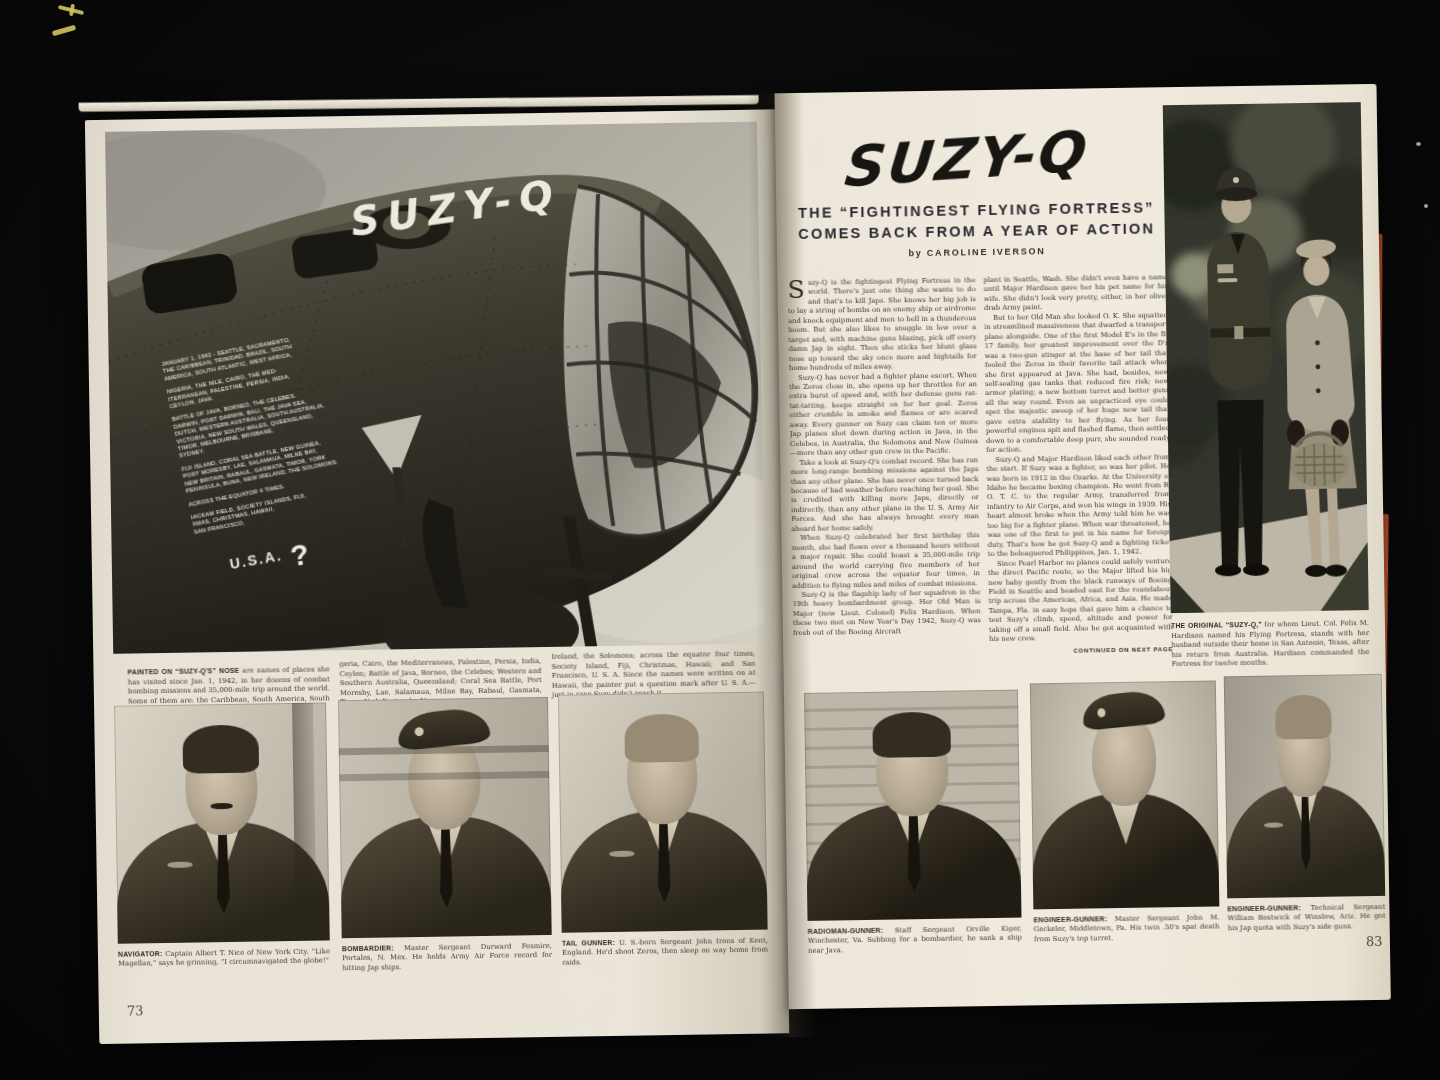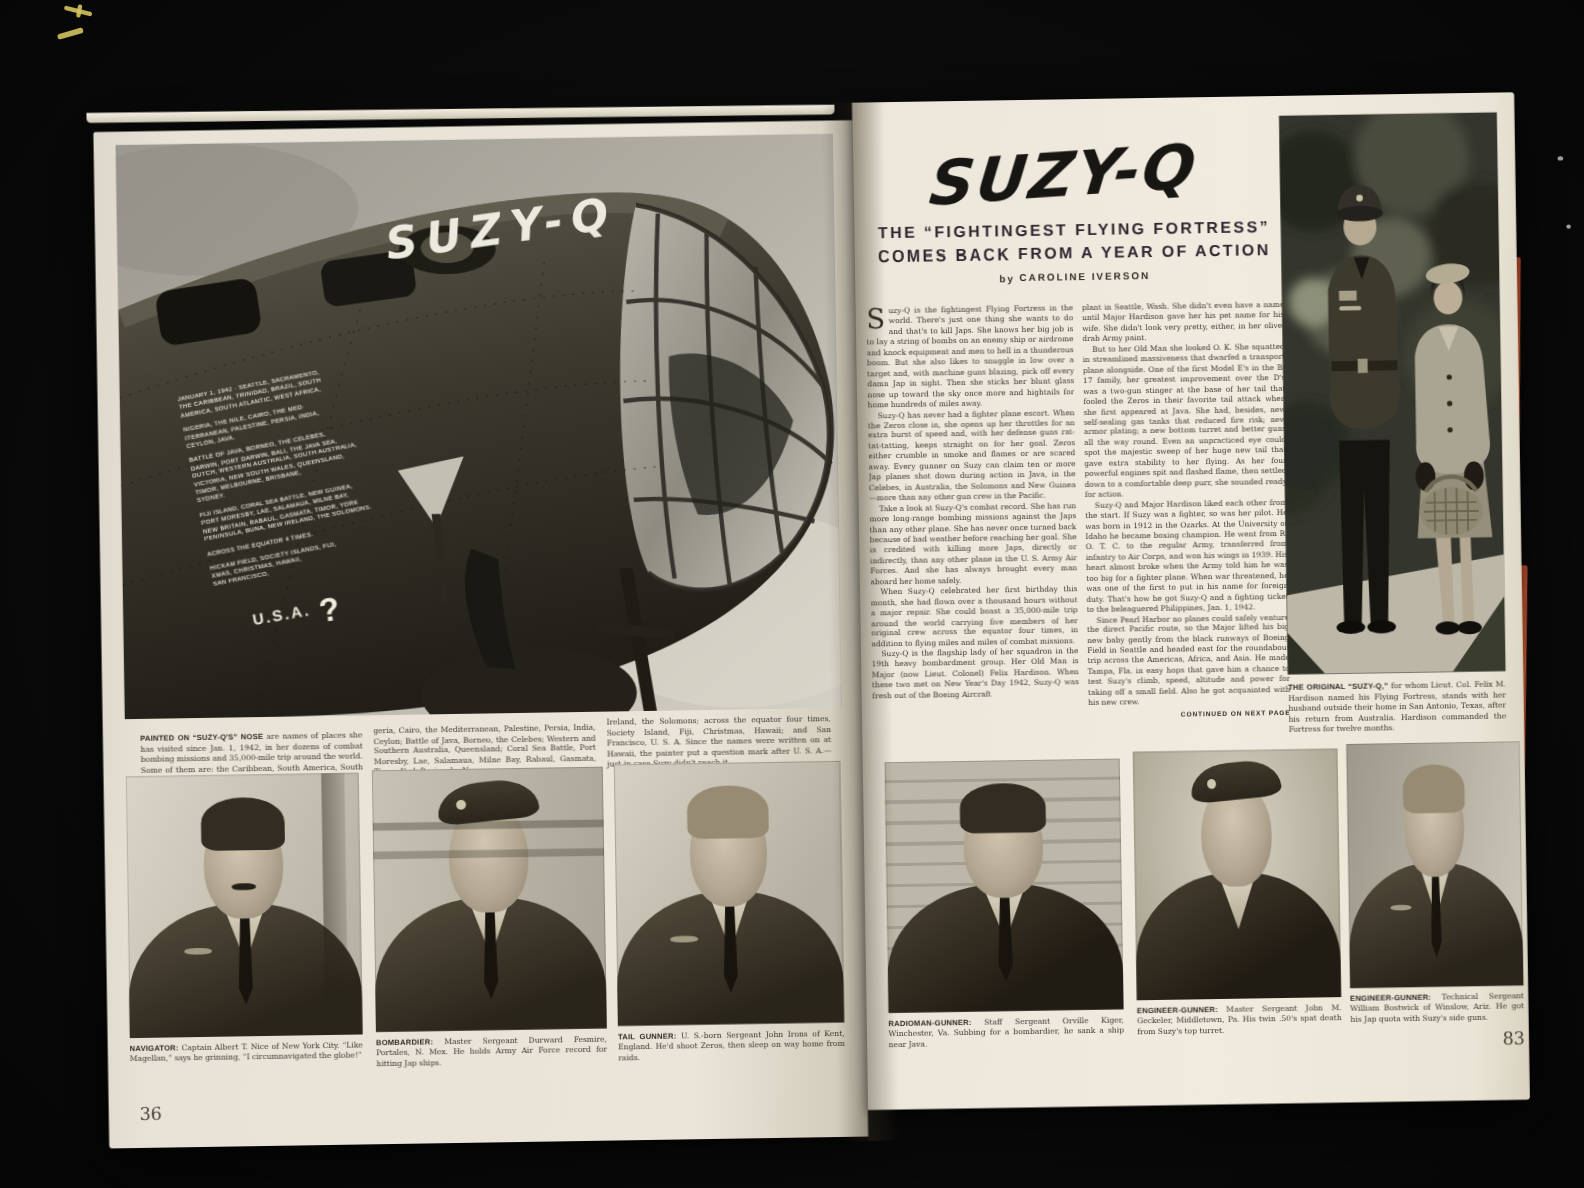--- a/index.html
+++ b/index.html
@@ -44,21 +44,21 @@
   .p-cap{position:absolute;left:28%;top:5%;width:44%;height:15%;background:linear-gradient(#413a2c,#2a251b);border-radius:50% 50% 24% 24%/90% 90% 30% 30%;transform:rotate(-5deg);}
   .p-cap::after{content:"";position:absolute;left:18%;top:38%;width:10%;height:26%;background:#cfc7ae;border-radius:50%;}
   .p-stache{position:absolute;left:45%;top:41.5%;width:10%;height:2.6%;background:#241f17;border-radius:40%;}
   .p-torso{position:absolute;left:0%;top:49%;width:100%;height:58%;background:linear-gradient(160deg,#564e3e,#2a251b 70%);border-radius:48% 48% 0 0/62% 62% 0 0;}
   .p-torso.leather{background:linear-gradient(150deg,#4a4233 0%,#211c13 65%);}
   .p-shirt{position:absolute;left:41%;top:50%;width:18%;height:22%;background:linear-gradient(#ddd5c2,#b0a790);clip-path:polygon(0 0,100% 0,52% 100%);}
   .p-tie{position:absolute;left:47.2%;top:52%;width:6%;height:36%;background:#17140e;clip-path:polygon(18% 0,82% 0,100% 82%,50% 100%,0 82%);}
   .p-wings{position:absolute;left:24%;top:66%;width:12%;height:2.6%;background:#b9b09a;border-radius:40%;opacity:.8;}
   .crewcap{position:absolute;font-family:"DejaVu Serif",serif;color:#3c362e;font-size:6.9px;line-height:9.3px;text-align:justify;}
 
-  .pageno{position:absolute;font-family:"DejaVu Serif",serif;color:#4a443a;font-size:16px;}
+  .pageno{position:absolute;font-family:"DejaVu Serif",serif;color:#4a443a;font-size:13px;}
 
   
   #title-block{left:4px;top:26px;width:392px;text-align:center;}
   #title-svg{display:block;margin:0 auto;}
   #subtitle1,#subtitle2{font-family:"Liberation Sans",sans-serif;font-weight:bold;color:#2c2730;font-size:14.5px;letter-spacing:2.2px;line-height:21px;white-space:nowrap;}
   #byline{font-family:"Liberation Sans",sans-serif;font-weight:bold;color:#332e29;font-size:9px;letter-spacing:1.8px;margin-top:5px;}
 
   .bodycol{position:absolute;font-family:"DejaVu Serif",serif;color:#3a342c;font-size:6.8px;line-height:9.45px;text-align:justify;overflow:hidden;}
   .bodycol p{margin:0;}
   .bodycol p + p{text-indent:9px;}
@@ -208,21 +208,21 @@
       <div class="crewcap" style="left:20px;top:830px;width:212px;">
         <span class="caplead">NAVIGATOR:</span><span> Captain Albert T. Nice of New York City. “Like Magellan,” says he grinning, “I circumnavigated the globe!”</span>
       </div>
       <div class="crewcap" style="left:244px;top:828px;width:210px;">
         <span class="caplead">BOMBARDIER:</span><span> Master Sergeant Durward Fesmire, Portales, N. Mex. He holds Army Air Force record for hitting Jap ships.</span>
       </div>
       <div class="crewcap" style="left:464px;top:826px;width:206px;">
         <span class="caplead">TAIL GUNNER:</span><span> U. S.-born Sergeant John Irons of Kent, England. He'd shoot Zeros, then sleep on way home from raids.</span>
       </div>
 
-      <div class="pageno" style="left:28px;top:884px;">36</div>
+      <div class="pageno" style="left:28px;top:884px;">73</div>
     </div>
 
     <div id="gutter" class="abs"></div>
 
     <div id="page-right" class="page">
 
       <div id="title-block" class="abs">
         <svg id="title-svg" width="320" height="84" viewBox="0 0 320 84">
           <text x="160" y="62" text-anchor="middle" transform="skewX(-10) rotate(-3 160 62)" font-family="DejaVu Sans, sans-serif" font-style="italic" font-weight="bold" font-size="56" letter-spacing="2" fill="#181612">SUZY-Q</text>
         </svg>

